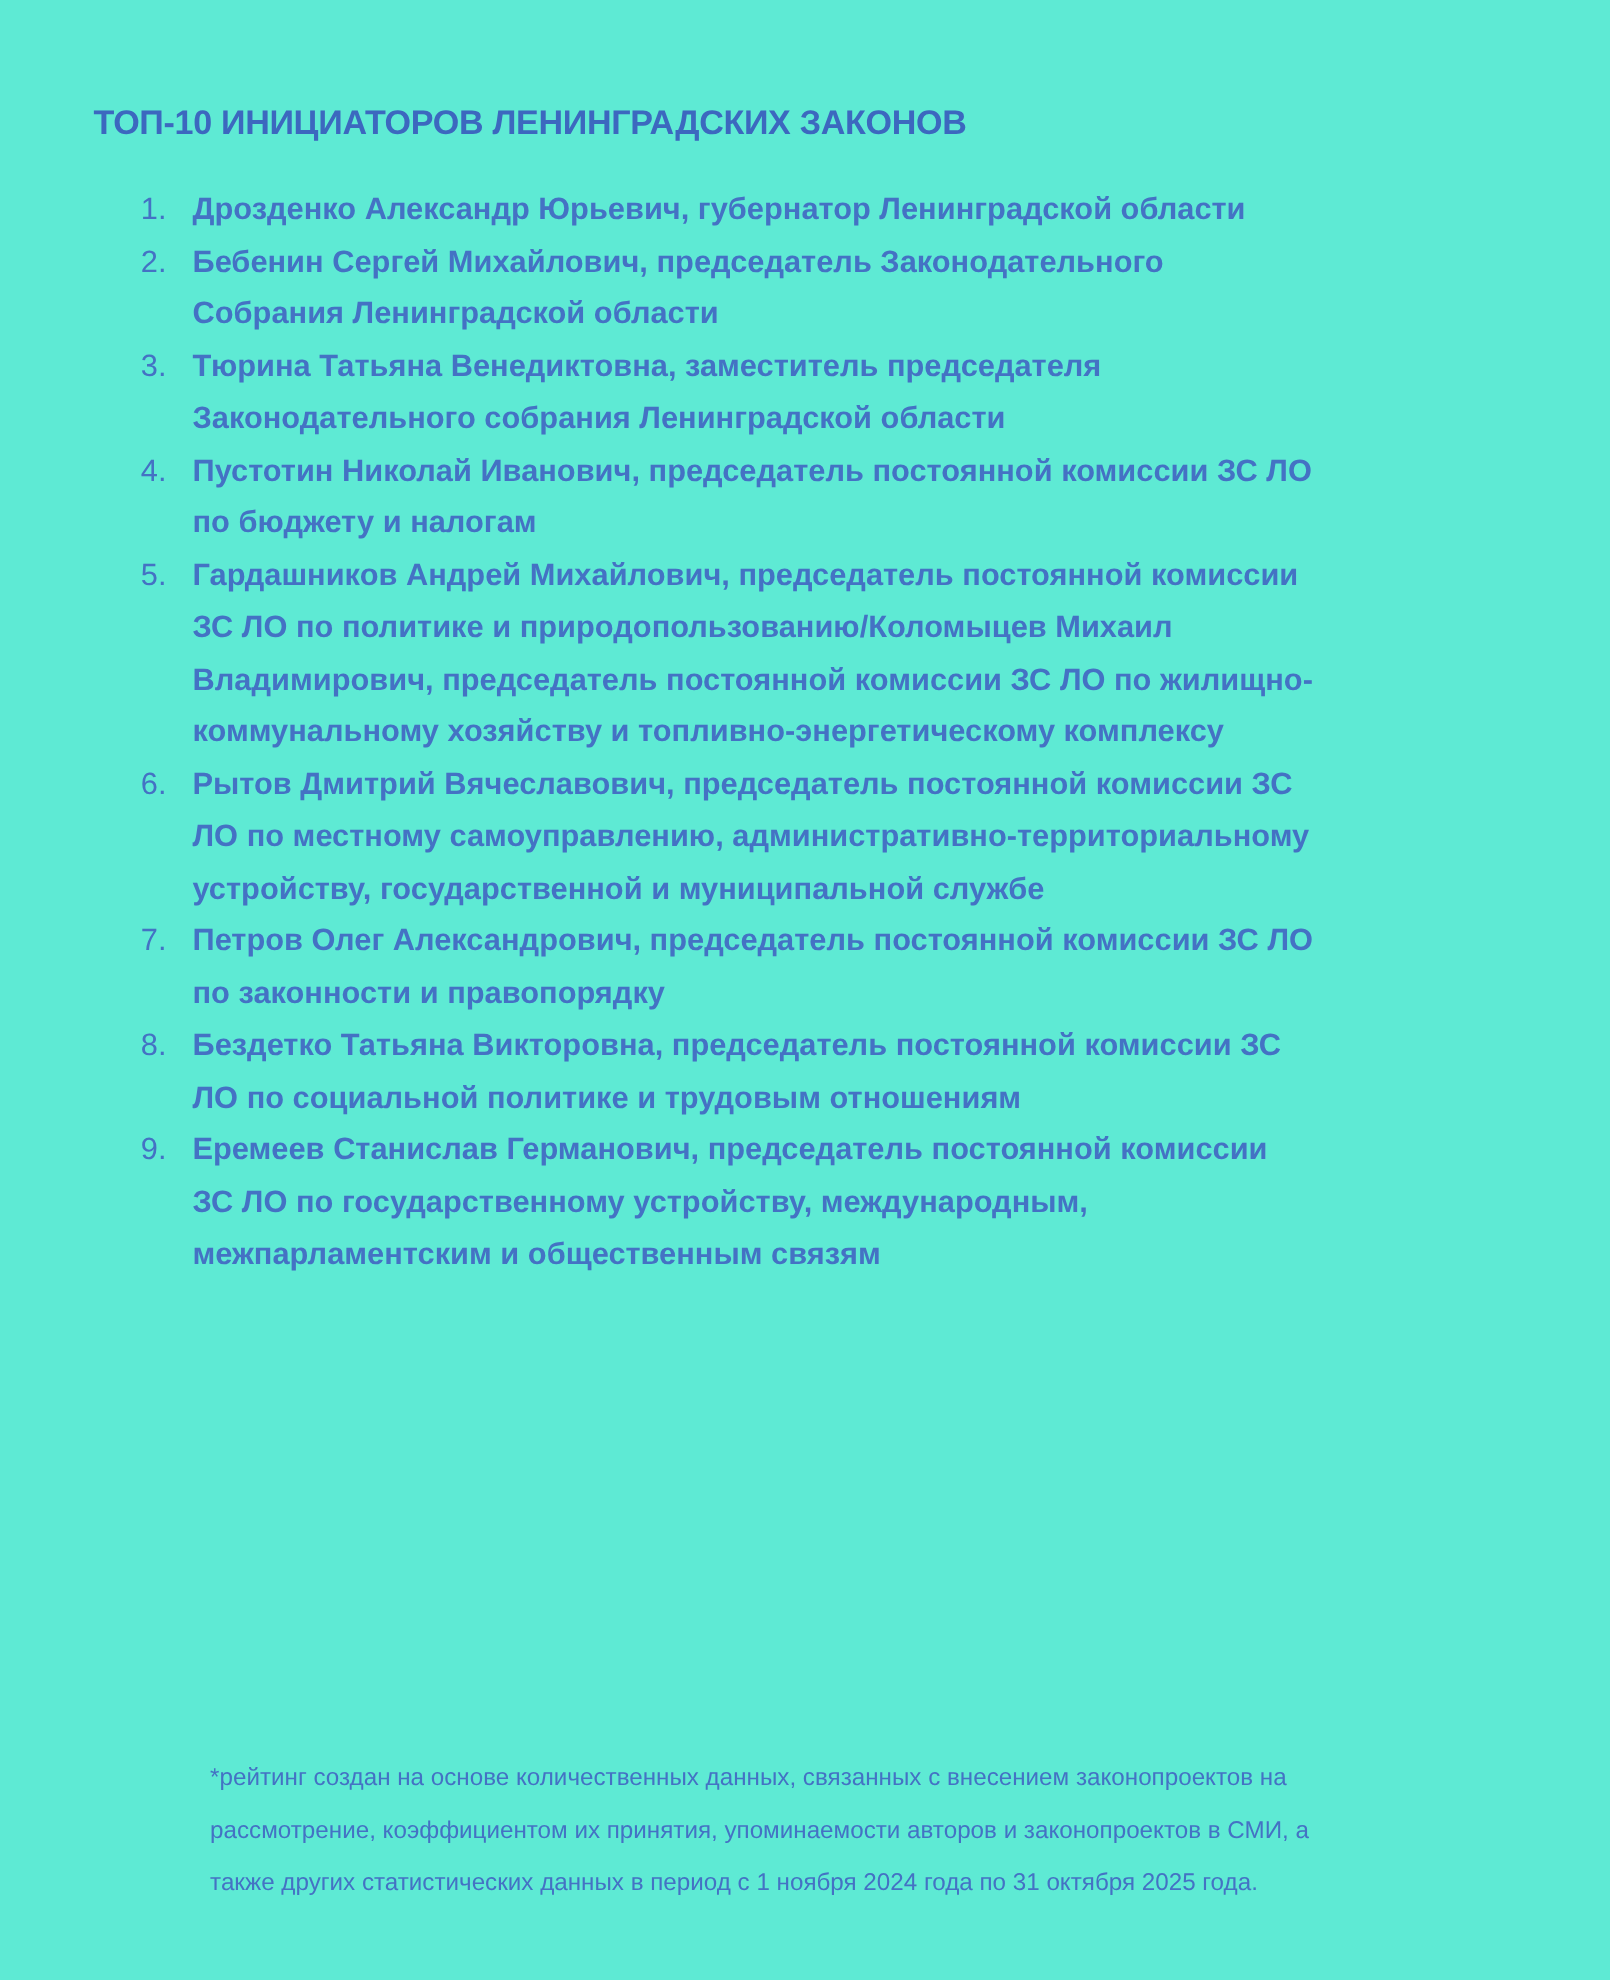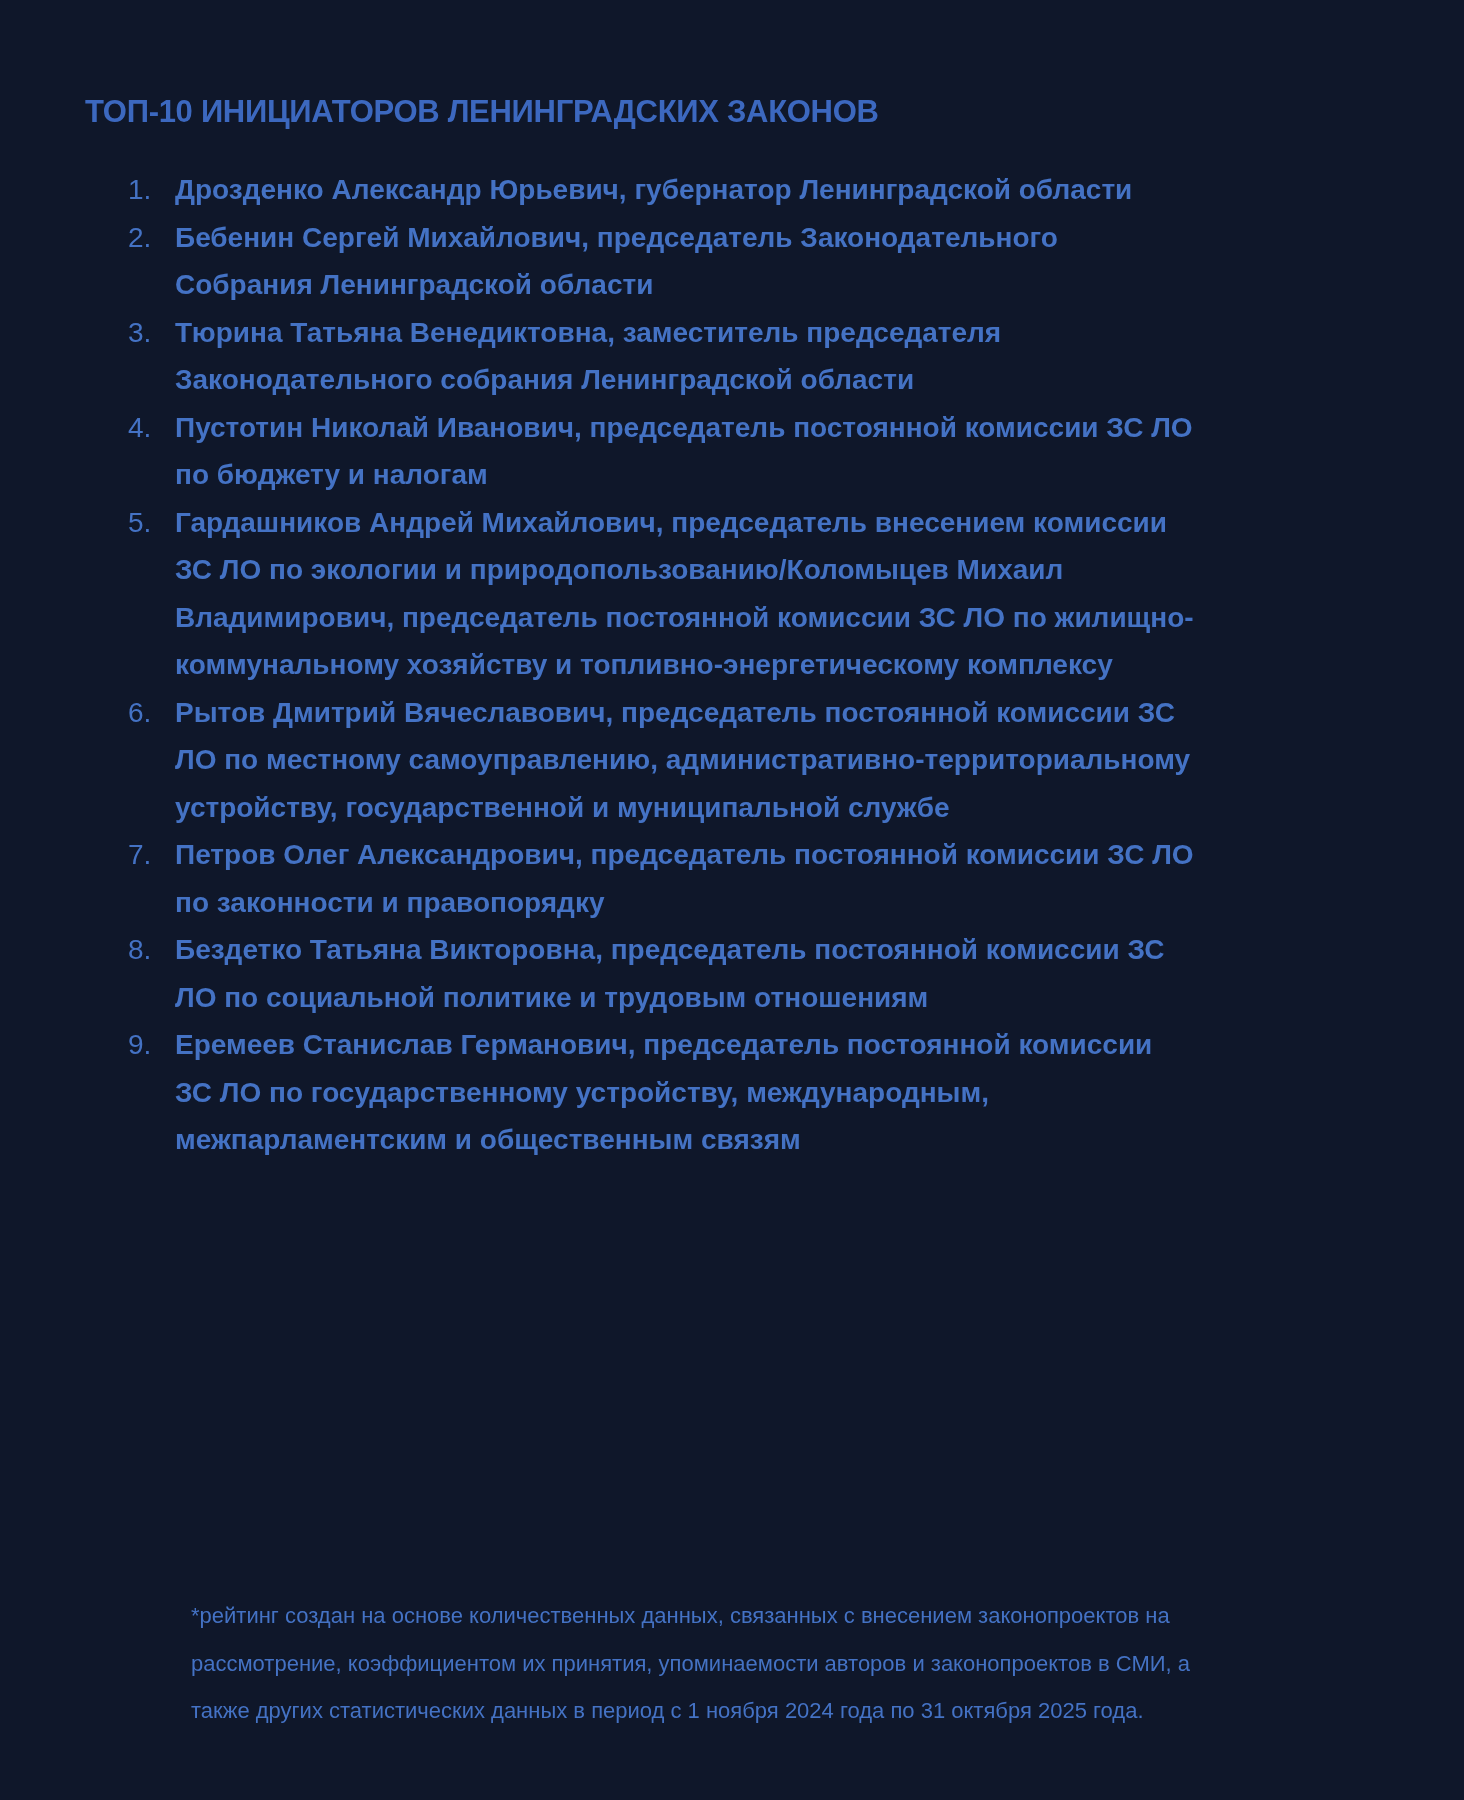--- a/index.html
+++ b/index.html
@@ -12,21 +12,21 @@
     height: 1800px;
     font-family: "Liberation Sans", sans-serif;
     position: relative;
     overflow: hidden;
   }
   .page {
     position: absolute;
     left: 0; top: 0;
     width: 1464px;
     height: 1800px;
-    background: #0f172a;
+    background: #5eead4;
   }
   .title {
     position: absolute;
     left: 85px;
     top: 92px;
     margin: 0;
     font-size: 31px;
     line-height: 40px;
     font-weight: 700;
     letter-spacing: -0.3px;
@@ -87,21 +87,21 @@
       <li class="row">
         <span class="num">3.</span>
         <div class="txt"><span class="seg bold">Тюрина</span><span class="seg"> Татьяна Венедиктовна, заместитель председателя Законодательного собрания Ленинградской области</span></div>
       </li>
       <li class="row">
         <span class="num">4.</span>
         <div class="txt"><span class="seg bold">Пустотин</span><span class="seg"> Николай Иванович, председатель постоянной комиссии ЗС ЛО по бюджету и налогам</span></div>
       </li>
       <li class="row">
         <span class="num">5.</span>
-        <div class="txt"><span class="seg bold">Гардашников</span><span class="seg"> Андрей Михайлович, председатель внесением комиссии ЗС ЛО по экологии и природопользованию/</span><span class="seg bold">Коломыцев</span><span class="seg"> Михаил Владимирович, председатель постоянной комиссии ЗС ЛО по жилищно-коммунальному хозяйству и топливно-энергетическому комплексу</span></div>
+        <div class="txt"><span class="seg bold">Гардашников</span><span class="seg"> Андрей Михайлович, председатель постоянной комиссии ЗС ЛО по политике и природопользованию/</span><span class="seg bold">Коломыцев</span><span class="seg"> Михаил Владимирович, председатель постоянной комиссии ЗС ЛО по жилищно-коммунальному хозяйству и топливно-энергетическому комплексу</span></div>
       </li>
       <li class="row">
         <span class="num">6.</span>
         <div class="txt"><span class="seg bold">Рытов</span><span class="seg"> Дмитрий Вячеславович, председатель постоянной комиссии ЗС ЛО по местному самоуправлению, административно-территориальному устройству, государственной и муниципальной службе</span></div>
       </li>
       <li class="row">
         <span class="num">7.</span>
         <div class="txt"><span class="seg bold">Петров</span><span class="seg"> Олег Александрович, председатель постоянной комиссии ЗС ЛО по законности и правопорядку</span></div>
       </li>
       <li class="row">

